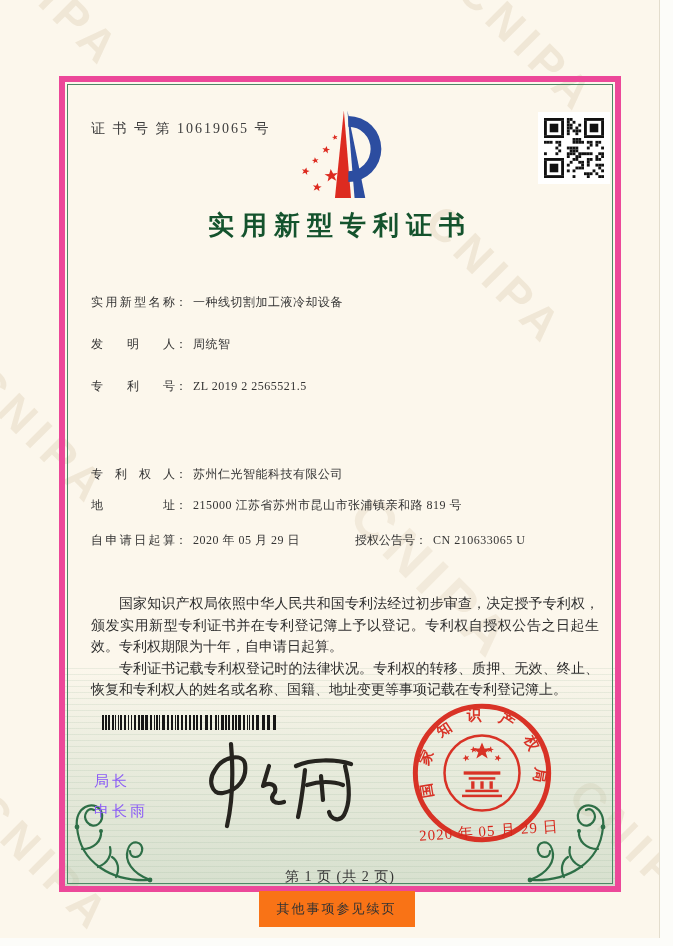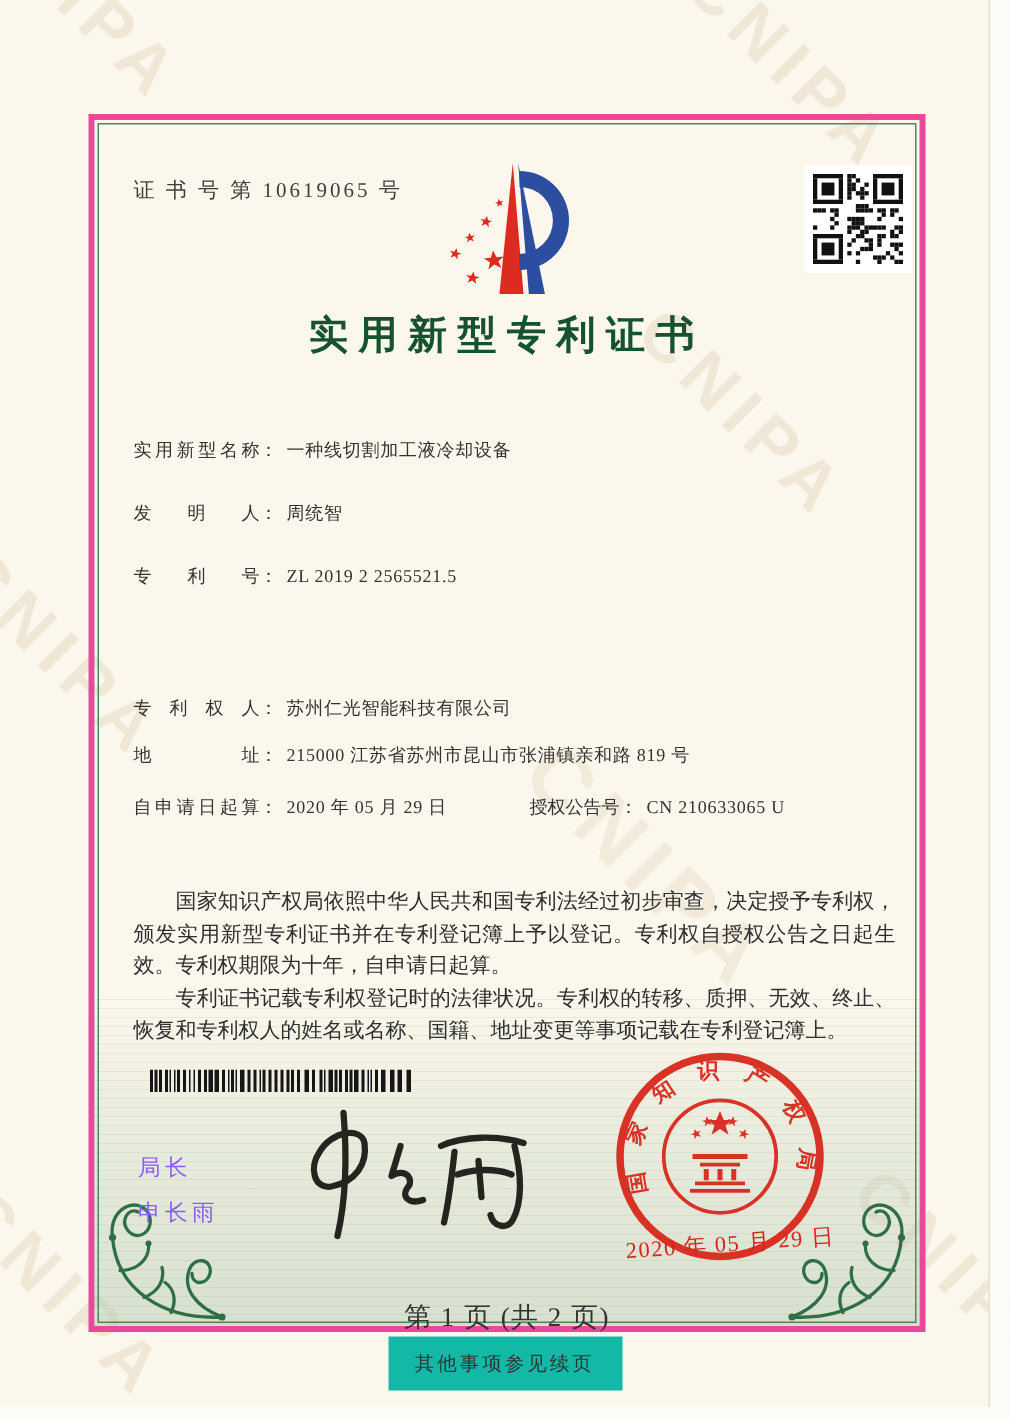--- a/index.html
+++ b/index.html
@@ -14,21 +14,21 @@
     position:absolute;z-index:0;
     font-family:"Liberation Sans","DejaVu Sans",sans-serif;
     font-weight:bold;font-size:46px;letter-spacing:7px;
     color:rgba(193,170,132,0.20);
     transform:rotate(45deg);white-space:nowrap;pointer-events:none;
   }
   .wm.big{font-size:56px;color:rgba(193,170,132,0.16);}
   
   .cert{
     position:absolute;left:59px;top:76px;width:550px;height:804px;
-    border:4px solid #ec4899;z-index:1;background:transparent;text-decoration:underline;
+    border:6px solid #ec4899;z-index:1;background:transparent;text-decoration:underline;
   }
   .cert::before{
     content:"";position:absolute;left:2px;top:2px;right:2px;bottom:2px;
     border:1px solid #4d8766;pointer-events:none;z-index:2;
   }
   .cert > *{position:absolute;}
   
   .band{
     left:0;right:0;bottom:0;height:218px;z-index:0;
     background:
@@ -68,25 +68,25 @@
   .barcode{left:37px;top:633px;width:174px;height:15px;z-index:3;}
   .director{left:29px;top:684px;z-index:3;
     font-family:"Liberation Sans","DejaVu Sans",sans-serif;
     font-size:15px;letter-spacing:3px;color:#8b5cf6;line-height:30px;}
   .sig{left:128px;top:656px;width:185px;height:92px;z-index:3;}
   .seal{left:342px;top:616px;width:150px;height:150px;z-index:4;opacity:0.95;}
   .seal-date{
     left:354px;top:740px;z-index:5;color:#d7261b;
     font-size:15px;letter-spacing:1px;transform:rotate(-4deg);white-space:nowrap;
   }
-  .page-info{left:0;right:0;top:786px;text-align:center;font-size:18px;letter-spacing:1px;color:#333;z-index:3;}
+  .page-info{left:0;right:0;top:786px;text-align:center;font-size:14px;letter-spacing:1px;color:#333;z-index:3;}
   
   .note-box{
     position:absolute;top:891px;left:50%;transform:translateX(-50%);
-    background:#14b8a6;padding:9px 18px;z-index:2;
+    background:#f97316;padding:9px 18px;z-index:2;
     font-size:13px;letter-spacing:2px;color:#333;white-space:nowrap;
   }
   .edge-right{position:absolute;right:0;top:0;width:13px;height:946px;background:#fcfcf9;border-left:1px solid #e3ddcd;z-index:6;}
   .edge-bottom{position:absolute;left:0;top:938px;width:673px;height:8px;background:#fcfcf9;z-index:6;}
 </style>
 </head>
 <body>
 
 <svg width="0" height="0" style="position:absolute">
   <defs>

